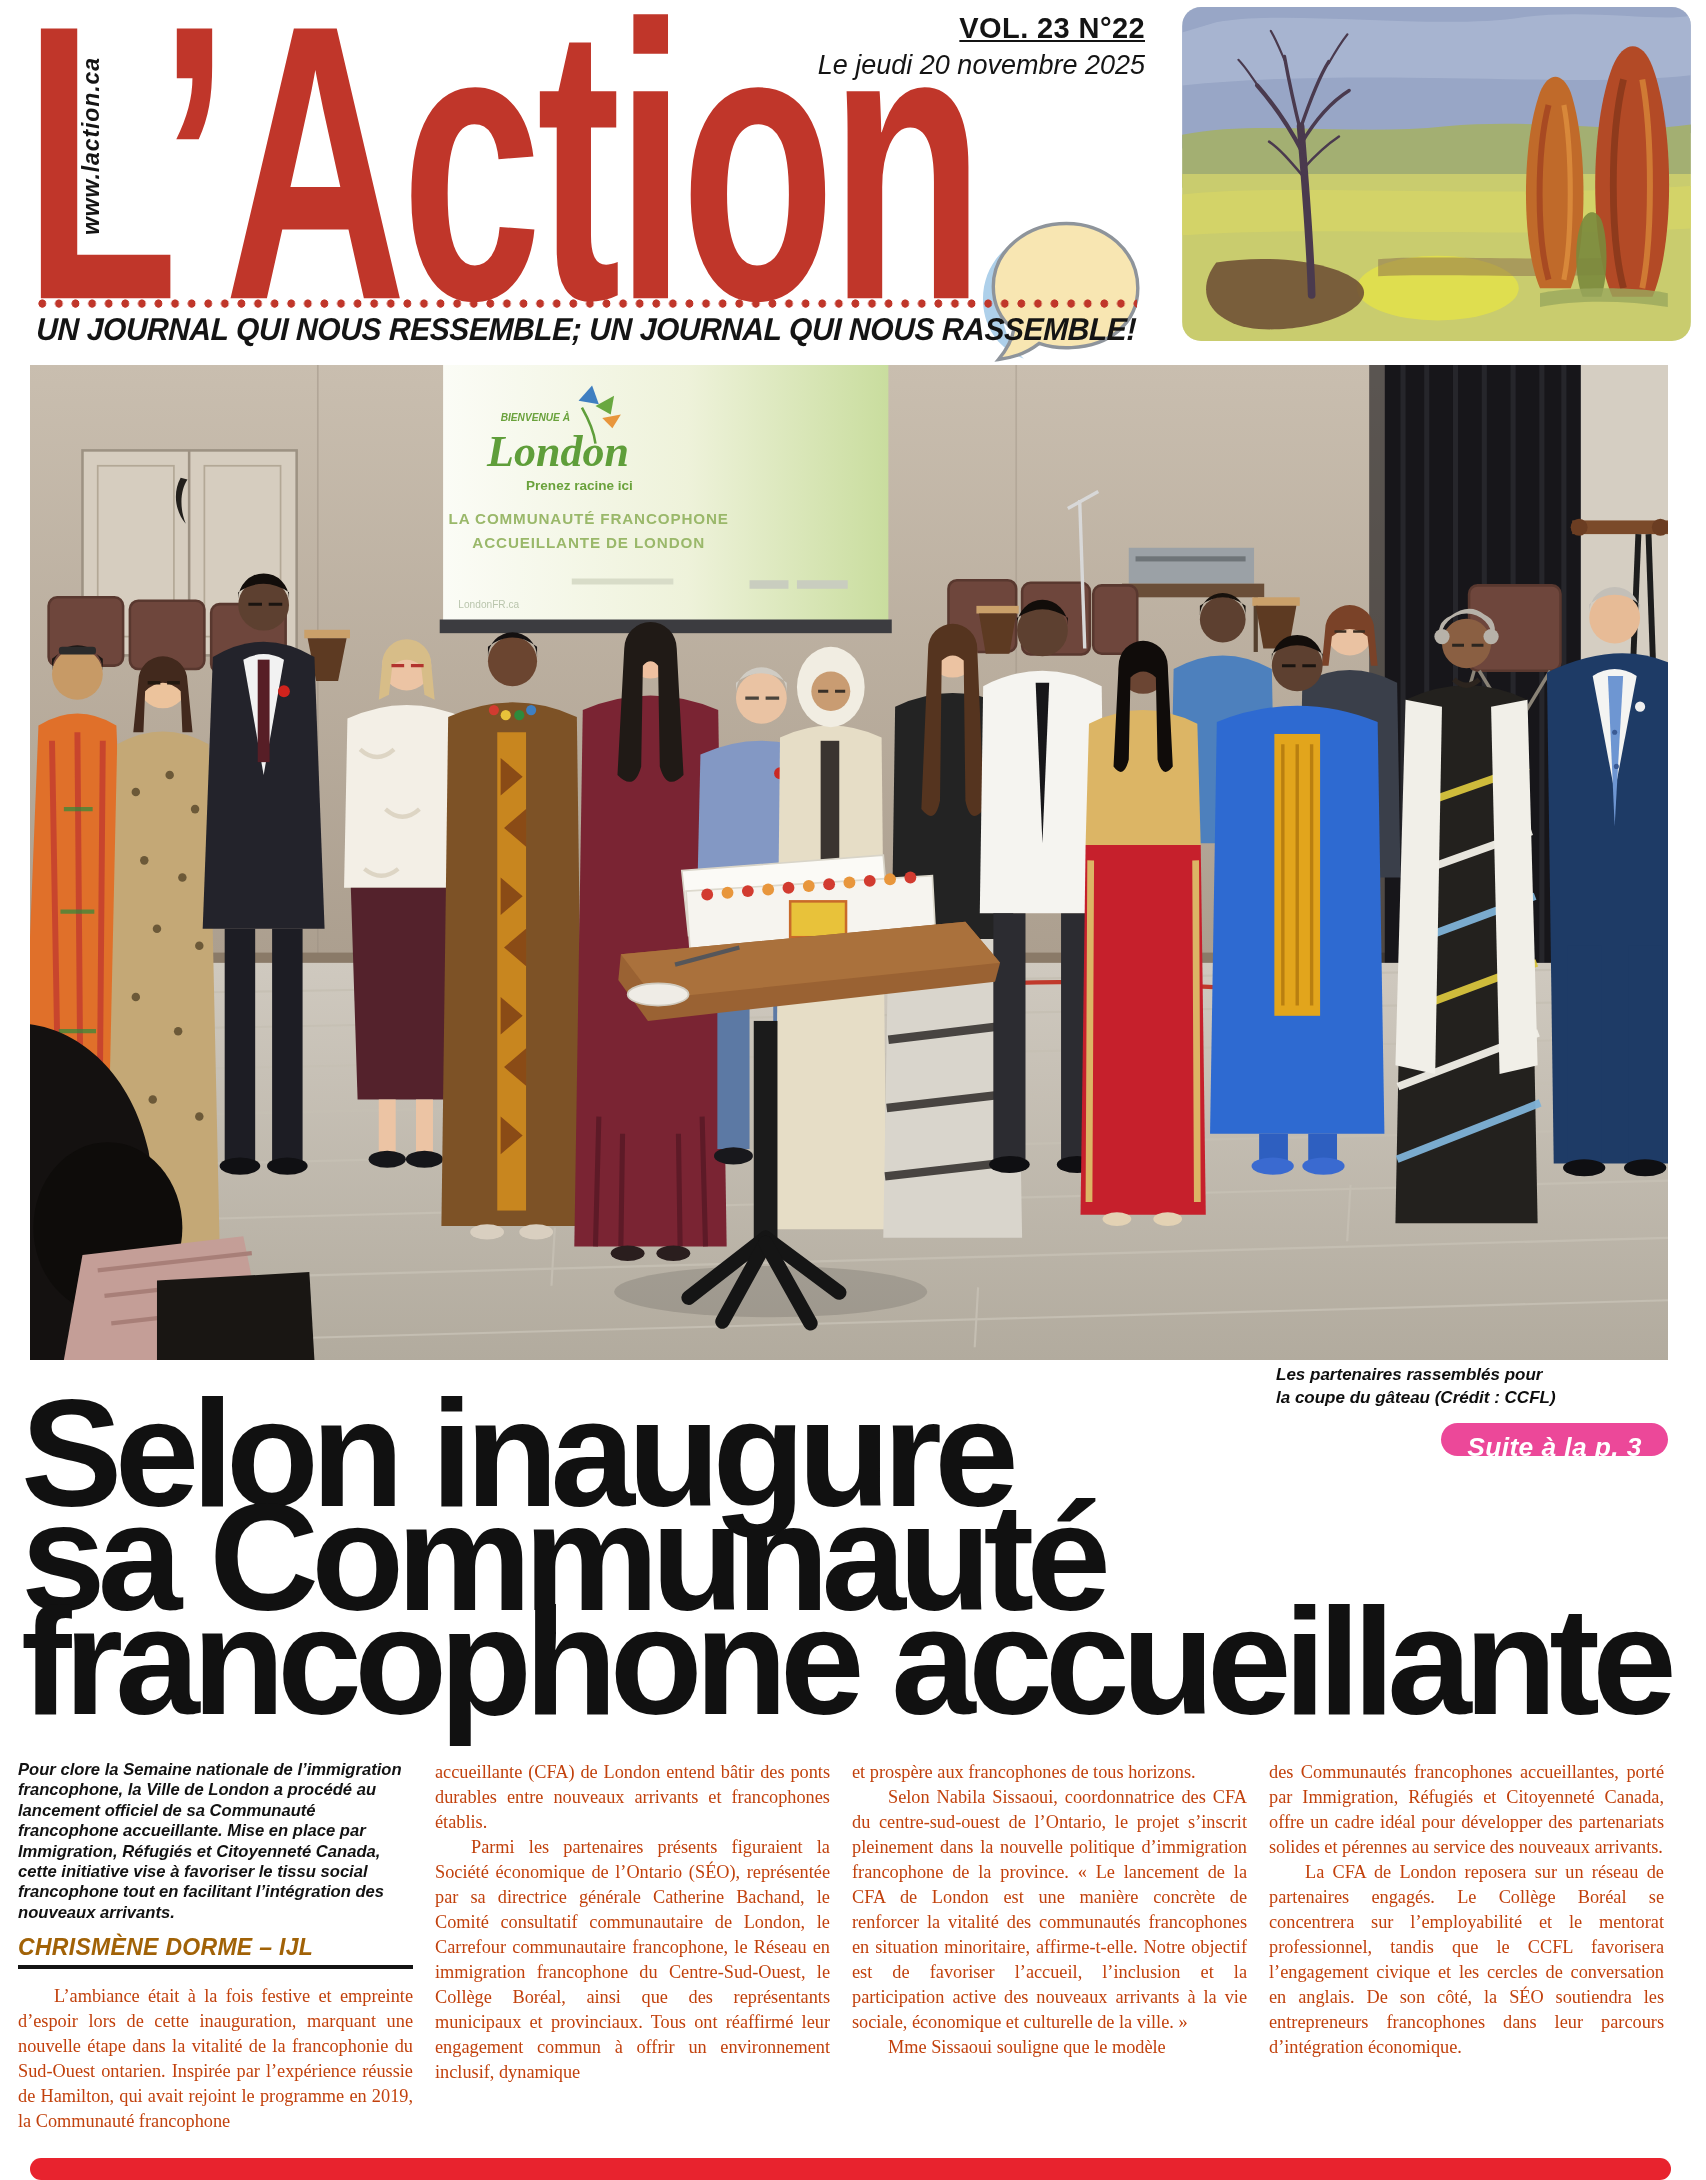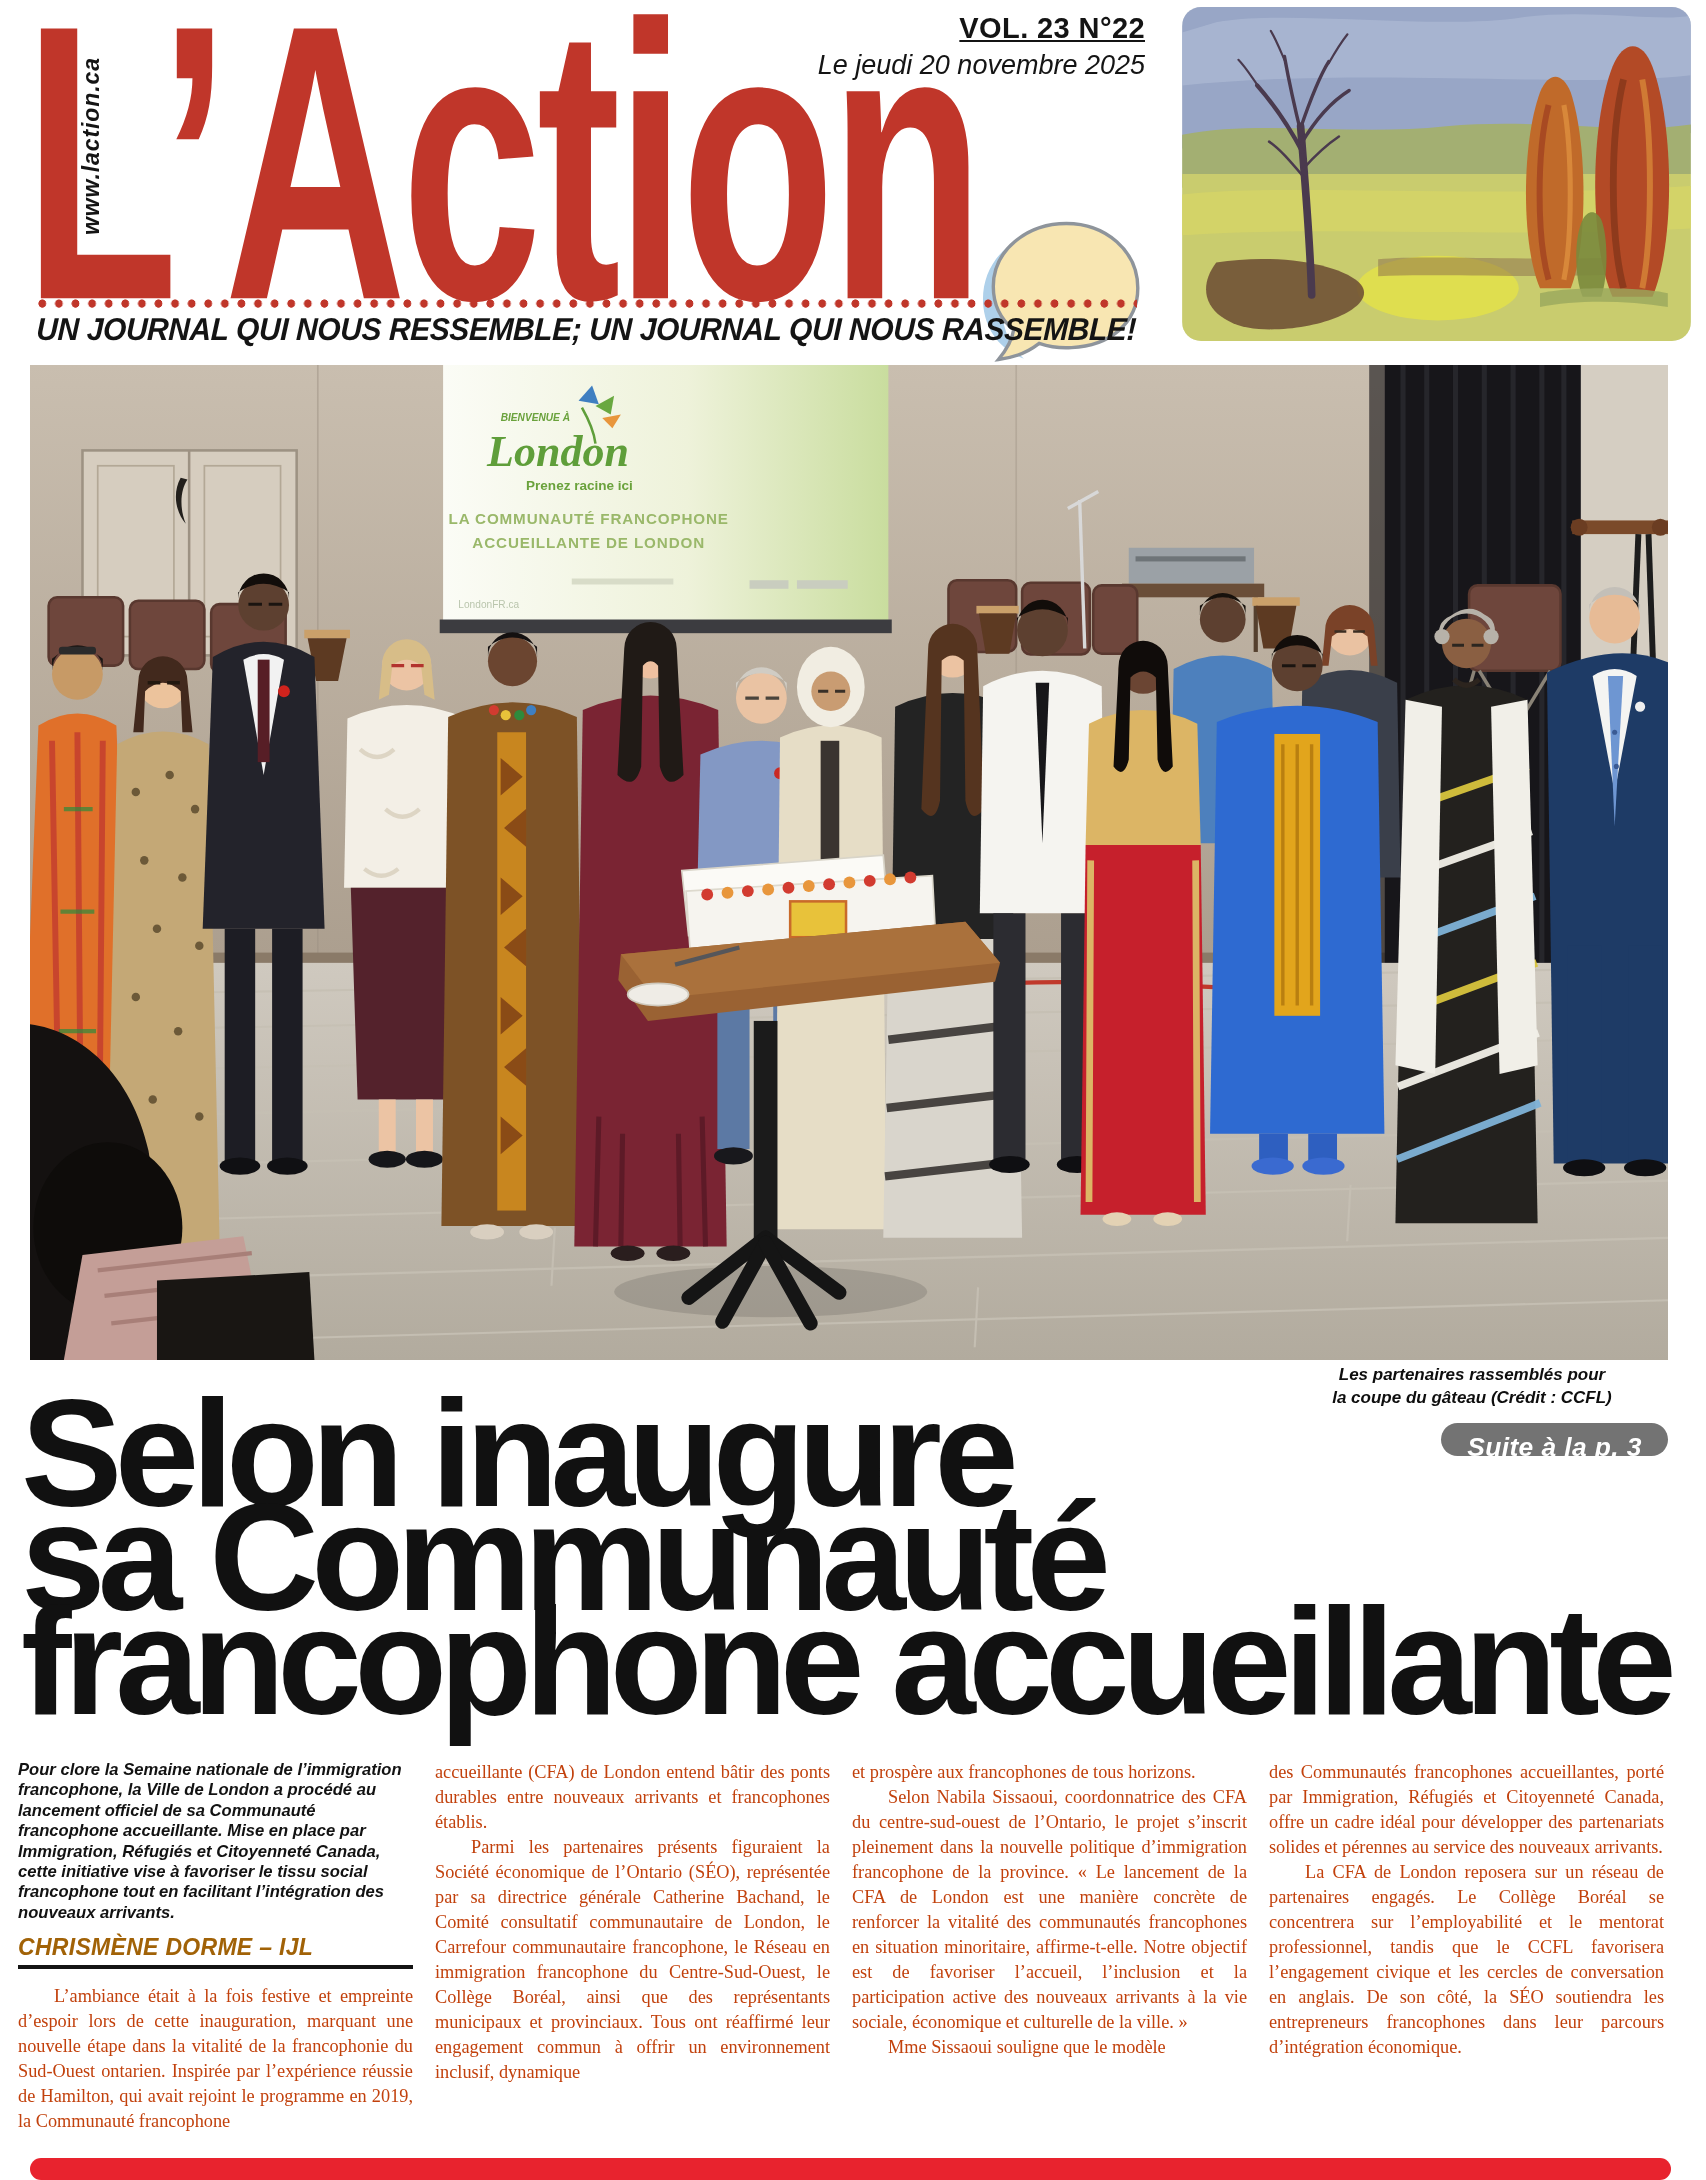--- a/index.html
+++ b/index.html
@@ -22,24 +22,24 @@
       font:italic 700 31.5px/34px "Liberation Sans",sans-serif;color:#141414;
       letter-spacing:-0.4px;transform:scaleX(0.95) skewX(-2deg);transform-origin:0 0;}
   .bubble{position:absolute;left:978px;top:218px;width:170px;height:147px;}
   .watercolor{position:absolute;left:1182px;top:6.8px;width:509px;height:334px;
       border-radius:19px;overflow:hidden;}
   
   .lead-photo{position:absolute;left:30px;top:365px;width:1638px;height:995px;overflow:hidden;}
   .svgtxt{font-family:"Liberation Sans",sans-serif;}
   .svgscript{font-family:"Liberation Serif",serif;font-style:italic;font-weight:700;}
   
-  .photo-caption{position:absolute;right:38px;top:1363px;width:392px;text-align:center;
+  .photo-caption{position:absolute;right:38px;top:1363px;width:392px;text-align:left;
       font:italic 700 17px/23px "Liberation Sans",sans-serif;color:#0e0e0e;}
   .cont-badge{position:absolute;left:1441px;top:1423px;width:227px;height:33px;border-radius:25px;
-      background:#737373;color:#ffffff;text-align:center;
+      background:#ec4899;color:#ffffff;text-align:center;
       font:italic 700 26.4px/49px "Liberation Sans",sans-serif;letter-spacing:0.4px;cursor:pointer;}
   
   .headline{position:absolute;left:21px;top:1401px;color:#111111;white-space:nowrap;
       font:700 152px/104px "Liberation Sans",sans-serif;letter-spacing:-7.7px;}
   
   .columns{position:absolute;left:18px;top:1748px;width:1647px;height:411px;
       display:flex;gap:22px;overflow:hidden;margin-top:12px;}
   .col{width:395px;flex:0 0 395px;overflow:hidden;}
   .lead-par{font:italic 700 16.6px/20.4px "Liberation Sans",sans-serif;color:#121212;}
   .byline{font:italic 700 23px/25.6px "Liberation Sans",sans-serif;color:#a16207;

